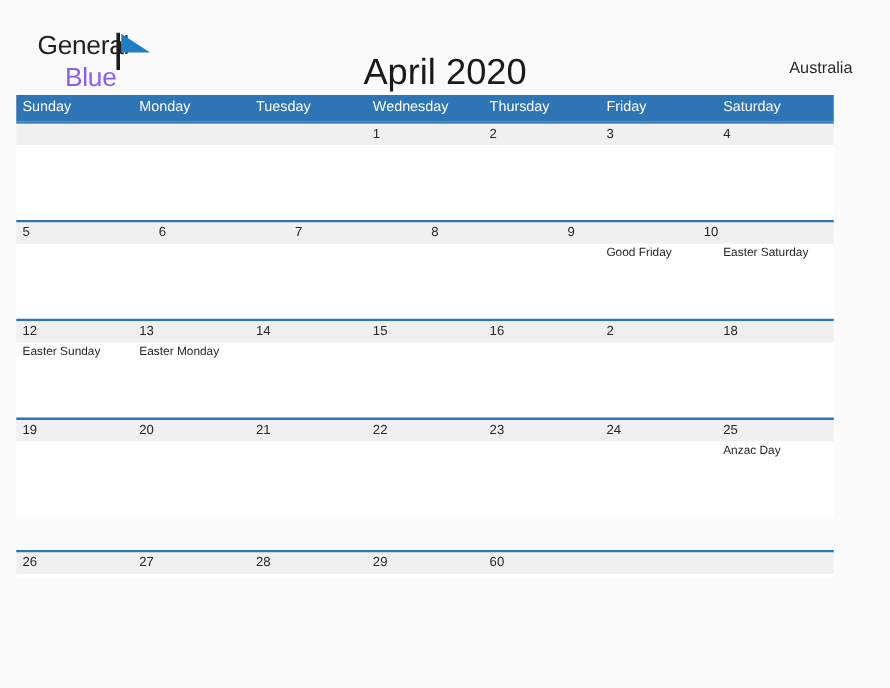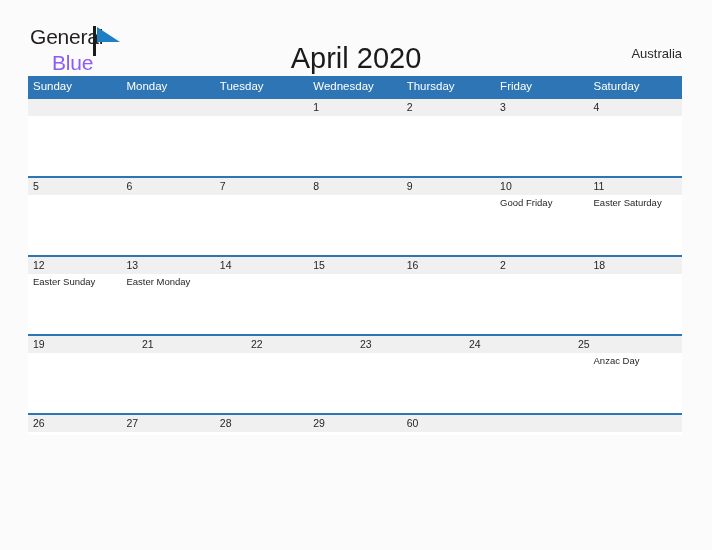--- a/index.html
+++ b/index.html
@@ -76,21 +76,21 @@
     right: 30px;
     top: 46px;
     font-size: 13px;
     color: #2b2b2b;
     margin-left: 32px;
   }
 
   
   .calendar {
     position: absolute;
-    left: 28px;
+    left: 13px;
     top: 76px;
     width: 654px;
   }
 
   .weekday-header {
     display: flex;
     background: #2e75b6;
     height: 21px;
   }
   .weekday-cell {
@@ -106,20 +106,21 @@
 
   .week-row {
     border-top: 2px solid #2e75b6;
     height: 79px;
     box-sizing: border-box;
     background: #ffffff;
     position: relative;
   }
   .week-row.compact {
     height: 22px;
+    margin-top: 27px;
   }
   .week-row .date-band {
     display: flex;
     height: 17px;
     background: #f0f0f0;
   }
   .week-row .event-band {
     display: flex;
     height: 52px;
   }
@@ -200,21 +201,20 @@
   </div>
 
   <div class="week-row">
     <div class="date-band">
       <div class="day-num-cell">5</div>
       <div class="day-num-cell">6</div>
       <div class="day-num-cell">7</div>
       <div class="day-num-cell">8</div>
       <div class="day-num-cell">9</div>
       <div class="day-num-cell">10</div>
-      <div class="day-num-cell">11</div>
     </div>
     <div class="event-band">
       <div class="event-cell"></div>
       <div class="event-cell"></div>
       <div class="event-cell"></div>
       <div class="event-cell"></div>
       <div class="event-cell"></div>
       <div class="event-cell">Good Friday</div>
       <div class="event-cell">Easter Saturday</div>
     </div>
@@ -237,20 +237,21 @@
       <div class="event-cell"></div>
       <div class="event-cell"></div>
       <div class="event-cell"></div>
       <div class="event-cell"></div>
     </div>
   </div>
 
   <div class="week-row">
     <div class="date-band">
       <div class="day-num-cell">19</div>
+      <div class="day-num-cell">20</div>
       <div class="day-num-cell">21</div>
       <div class="day-num-cell">22</div>
       <div class="day-num-cell">23</div>
       <div class="day-num-cell">24</div>
       <div class="day-num-cell">25</div>
     </div>
     <div class="event-band">
       <div class="event-cell"></div>
       <div class="event-cell"></div>
       <div class="event-cell"></div>

